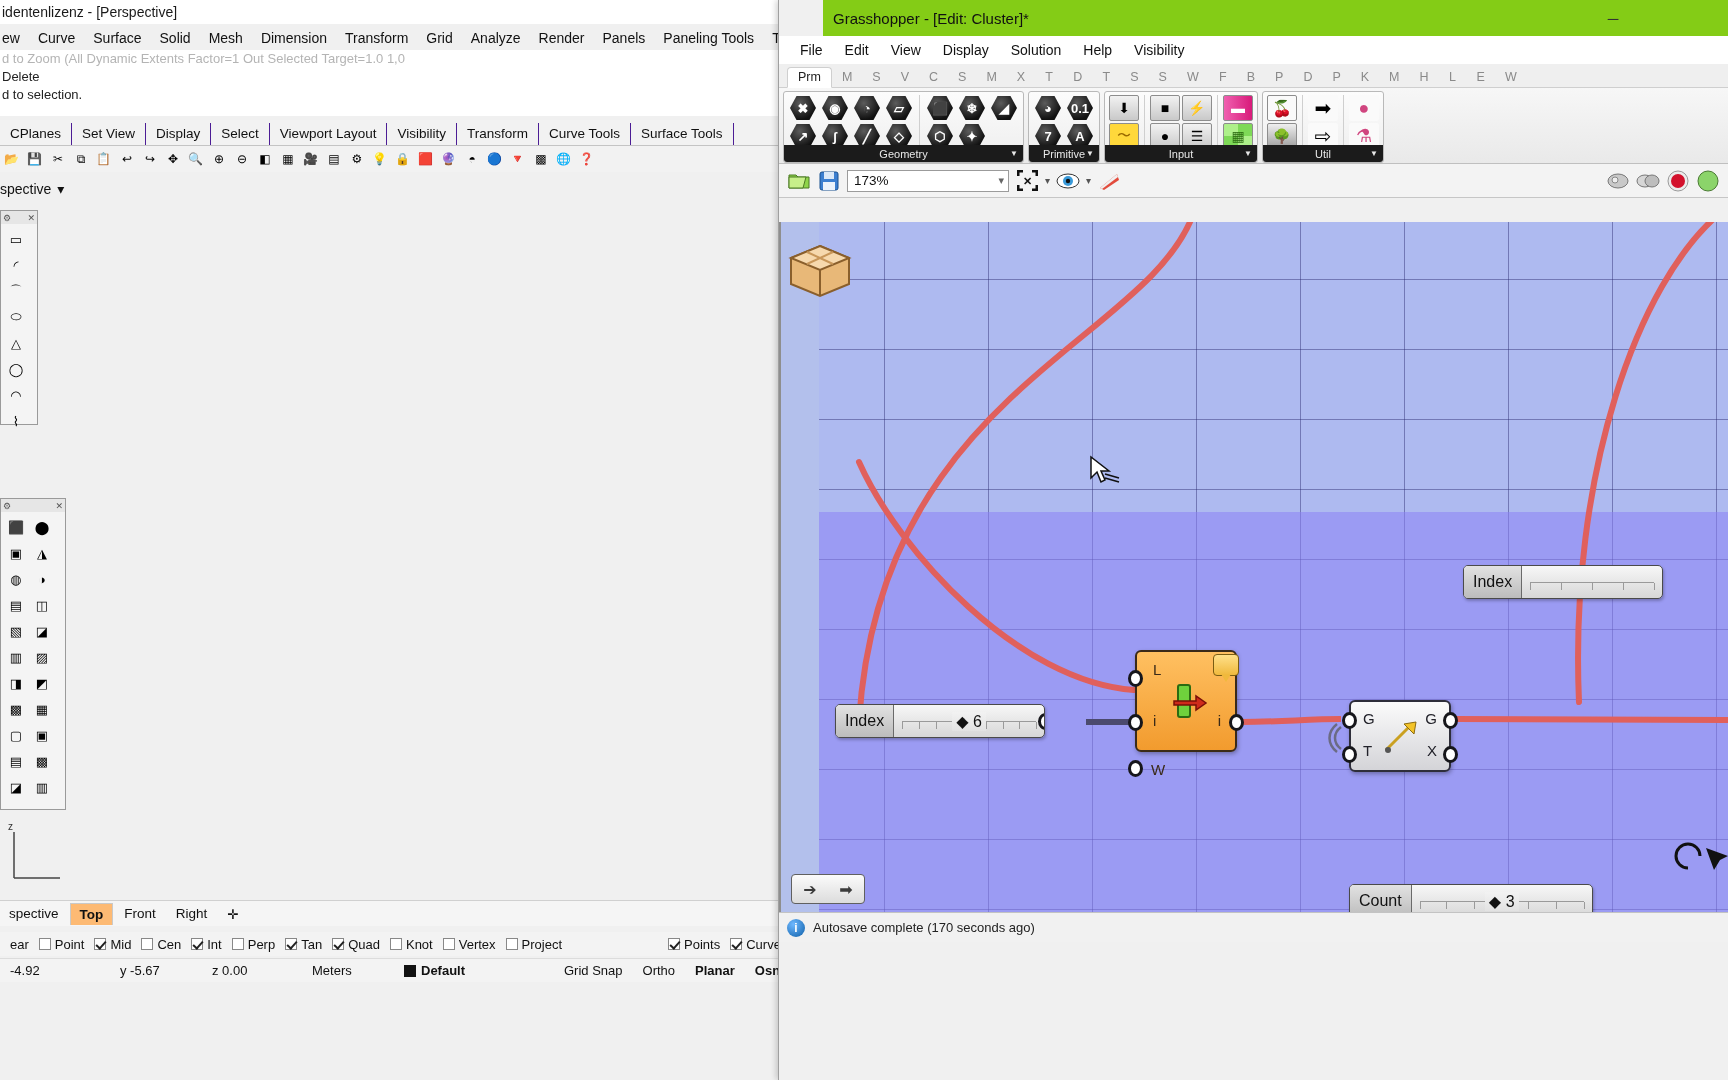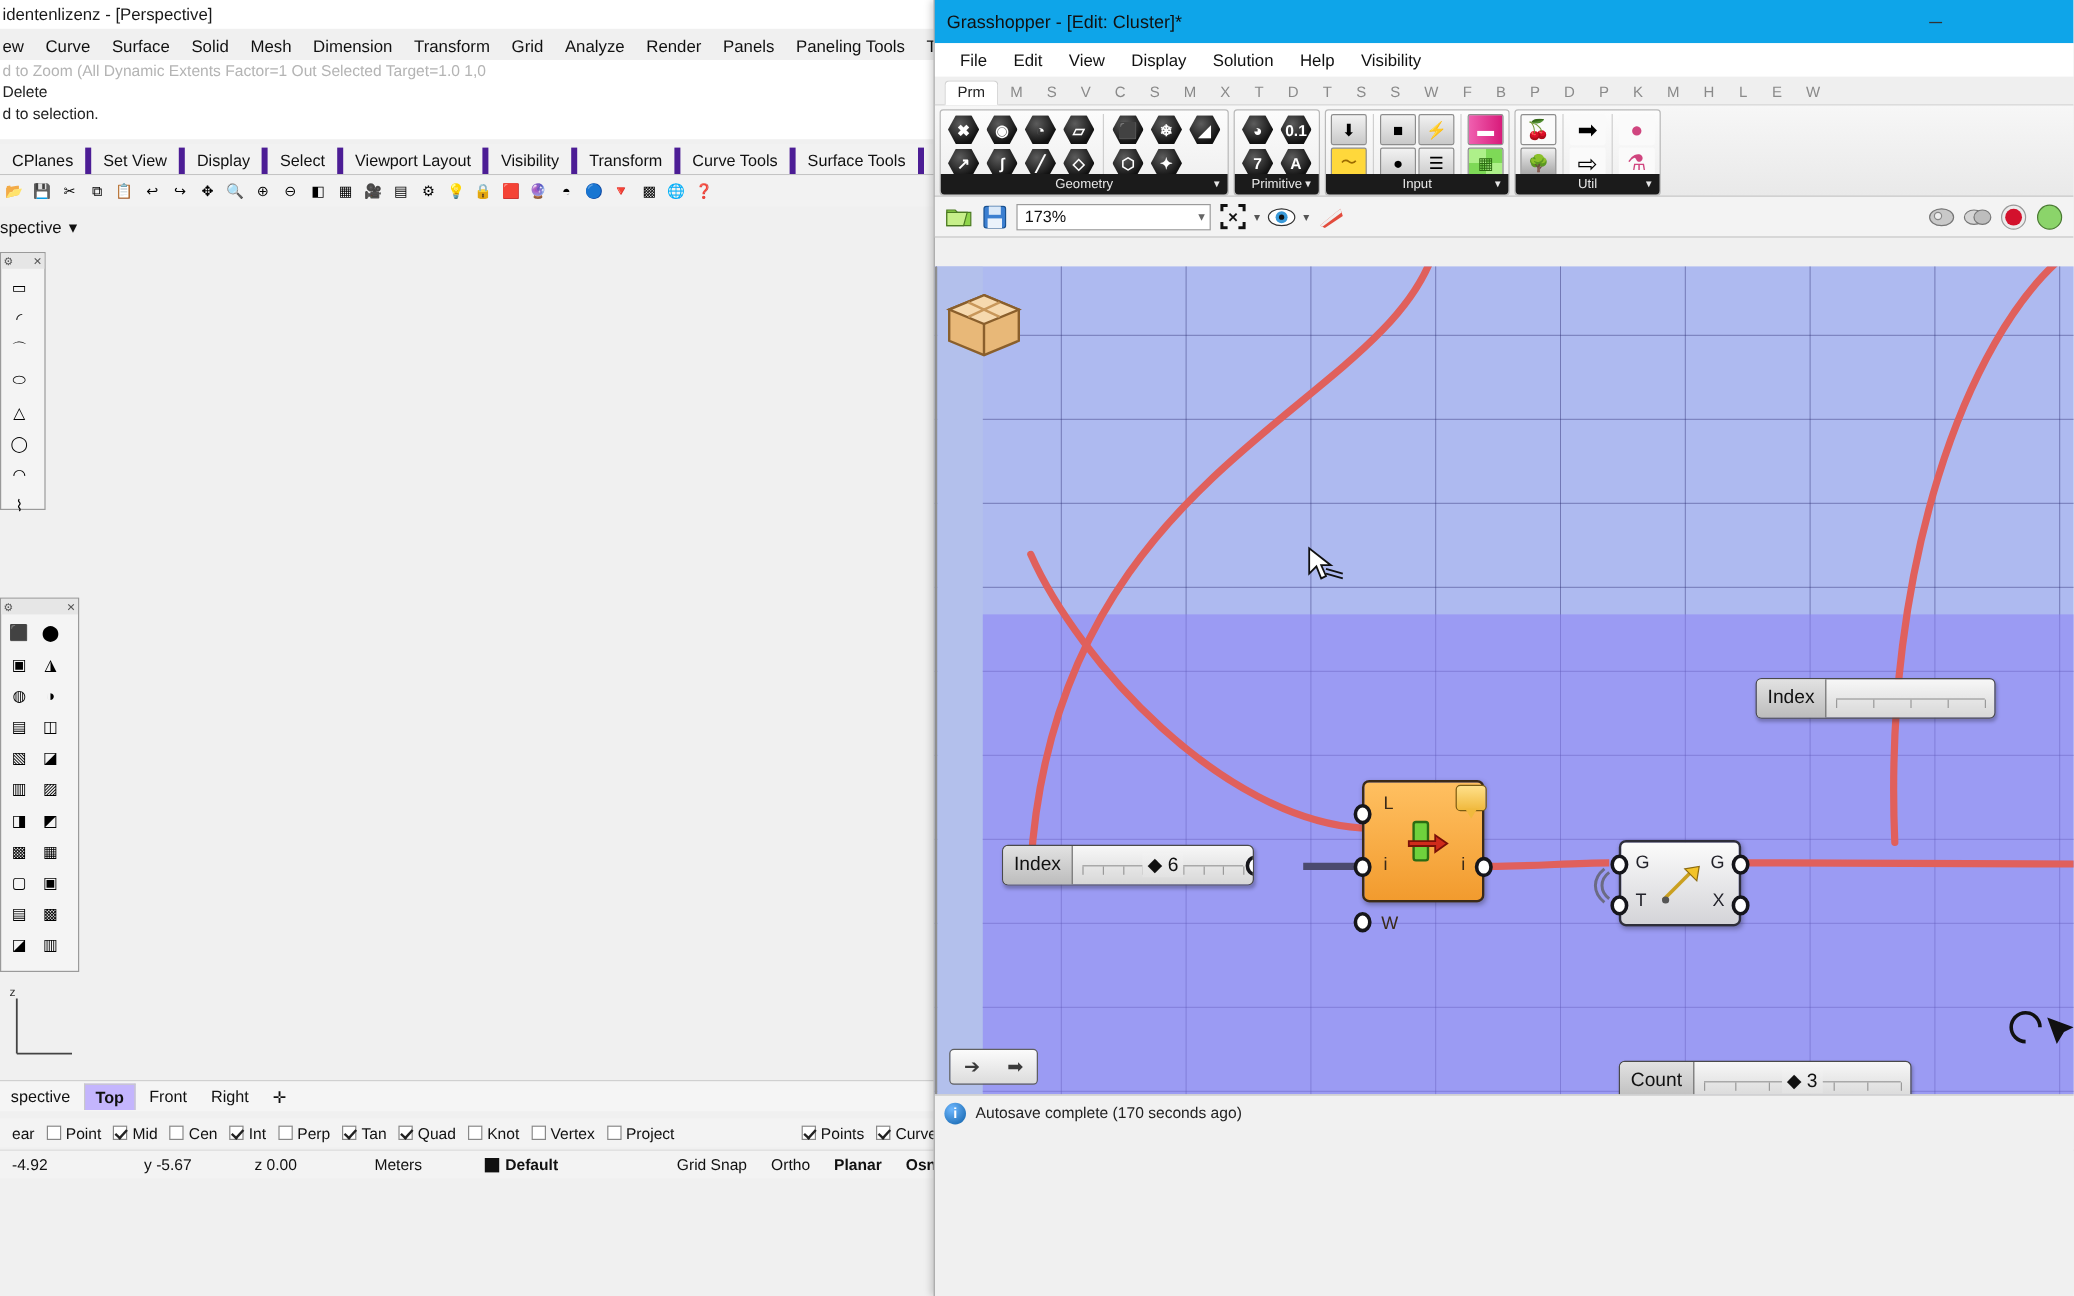--- a/index.html
+++ b/index.html
@@ -33,21 +33,21 @@
   .rh-cmdline div { line-height: 18px; }
   .rh-cmd-faded { color: #b4b4b4; }
 
   .rh-tabrow {
     position: absolute; left: 0; top: 120px; width: 780px; height: 26px;
     display: flex; align-items: flex-end; border-bottom: 1px solid #c4c4c4;
     background: #f2f2f2;
   }
   .rh-tab {
     padding: 3px 10px 4px 10px; font-size: 13.5px; color: #111;
-    border-right: 5px solid #4c1d95;
+    border-right: 1px solid #4c1d95;
   }
 
   .rh-toolbar {
     position: absolute; left: 0; top: 146px; width: 780px; height: 26px;
     display: flex; align-items: center; gap: 3px; padding-left: 2px;
     background: #f2f2f2;
   }
   .rh-ticon {
     width: 20px; height: 20px; border-radius: 2px;
     display: flex; align-items: center; justify-content: center;
@@ -80,21 +80,21 @@
     color: #333; font-size: 11px;
   }
 
   
   .rh-viewtabs {
     position: absolute; left: 0; top: 900px; width: 780px; height: 26px;
     display: flex; align-items: center; gap: 2px;
     border-top: 1px solid #d0d0d0; background: #f5f5f5;
   }
   .rh-vt { padding: 3px 9px; font-size: 13.5px; color: #111; }
-  .rh-vt.active { font-weight: bold; background: #c4b5fd; border: 1px solid #c9c9c9; border-bottom: none;}
+  .rh-vt.active { font-weight: bold; background: #fdba74; border: 1px solid #c9c9c9; border-bottom: none;}
 
   .rh-osnap {
     position: absolute; left: 0; top: 932px; width: 1728px; height: 24px;
     display: flex; align-items: center; font-size: 13px; color: #111;
     background: #f3f3f3;
   }
   .rh-chk { display: flex; align-items: center; gap: 4px; margin-right: 10px; }
   .rh-box {
     width: 12px; height: 12px; border: 1px solid #888; background: #fff;
     display: inline-block; position: relative;
@@ -112,22 +112,22 @@
   .rh-st { padding: 0 10px; white-space: nowrap; }
   .rh-st.b { font-weight: bold; text-align: right; }
 
   
   #gh {
     position: absolute; left: 778px; top: 0; width: 950px; height: 1080px;
     background: #f0f0f0; border-left: 1px solid #9f9f9f;
     box-shadow: -2px 0 6px rgba(0,0,0,0.18);
   }
   .gh-titlebar {
-    height: 36px; background: #0ea5e9; display: flex; align-items: center;
-    justify-content: space-between; padding-left: 10px;
+    height: 36px; background: #84cc16; display: flex; align-items: center;
+    justify-content: space-between; padding-left: 10px; margin-left: 44px;
   }
   .gh-title { font-size: 15px; color: #111; }
   .gh-winbtns { display: flex; }
   .gh-winbtn {
     width: 46px; height: 36px; display: flex; align-items: center;
     justify-content: center; font-size: 15px; color: #333;
   }
   .gh-menubar {
     height: 28px; display: flex; align-items: center; gap: 0;
     padding-left: 10px; background: #ffffff; font-size: 14px; color: #111;

